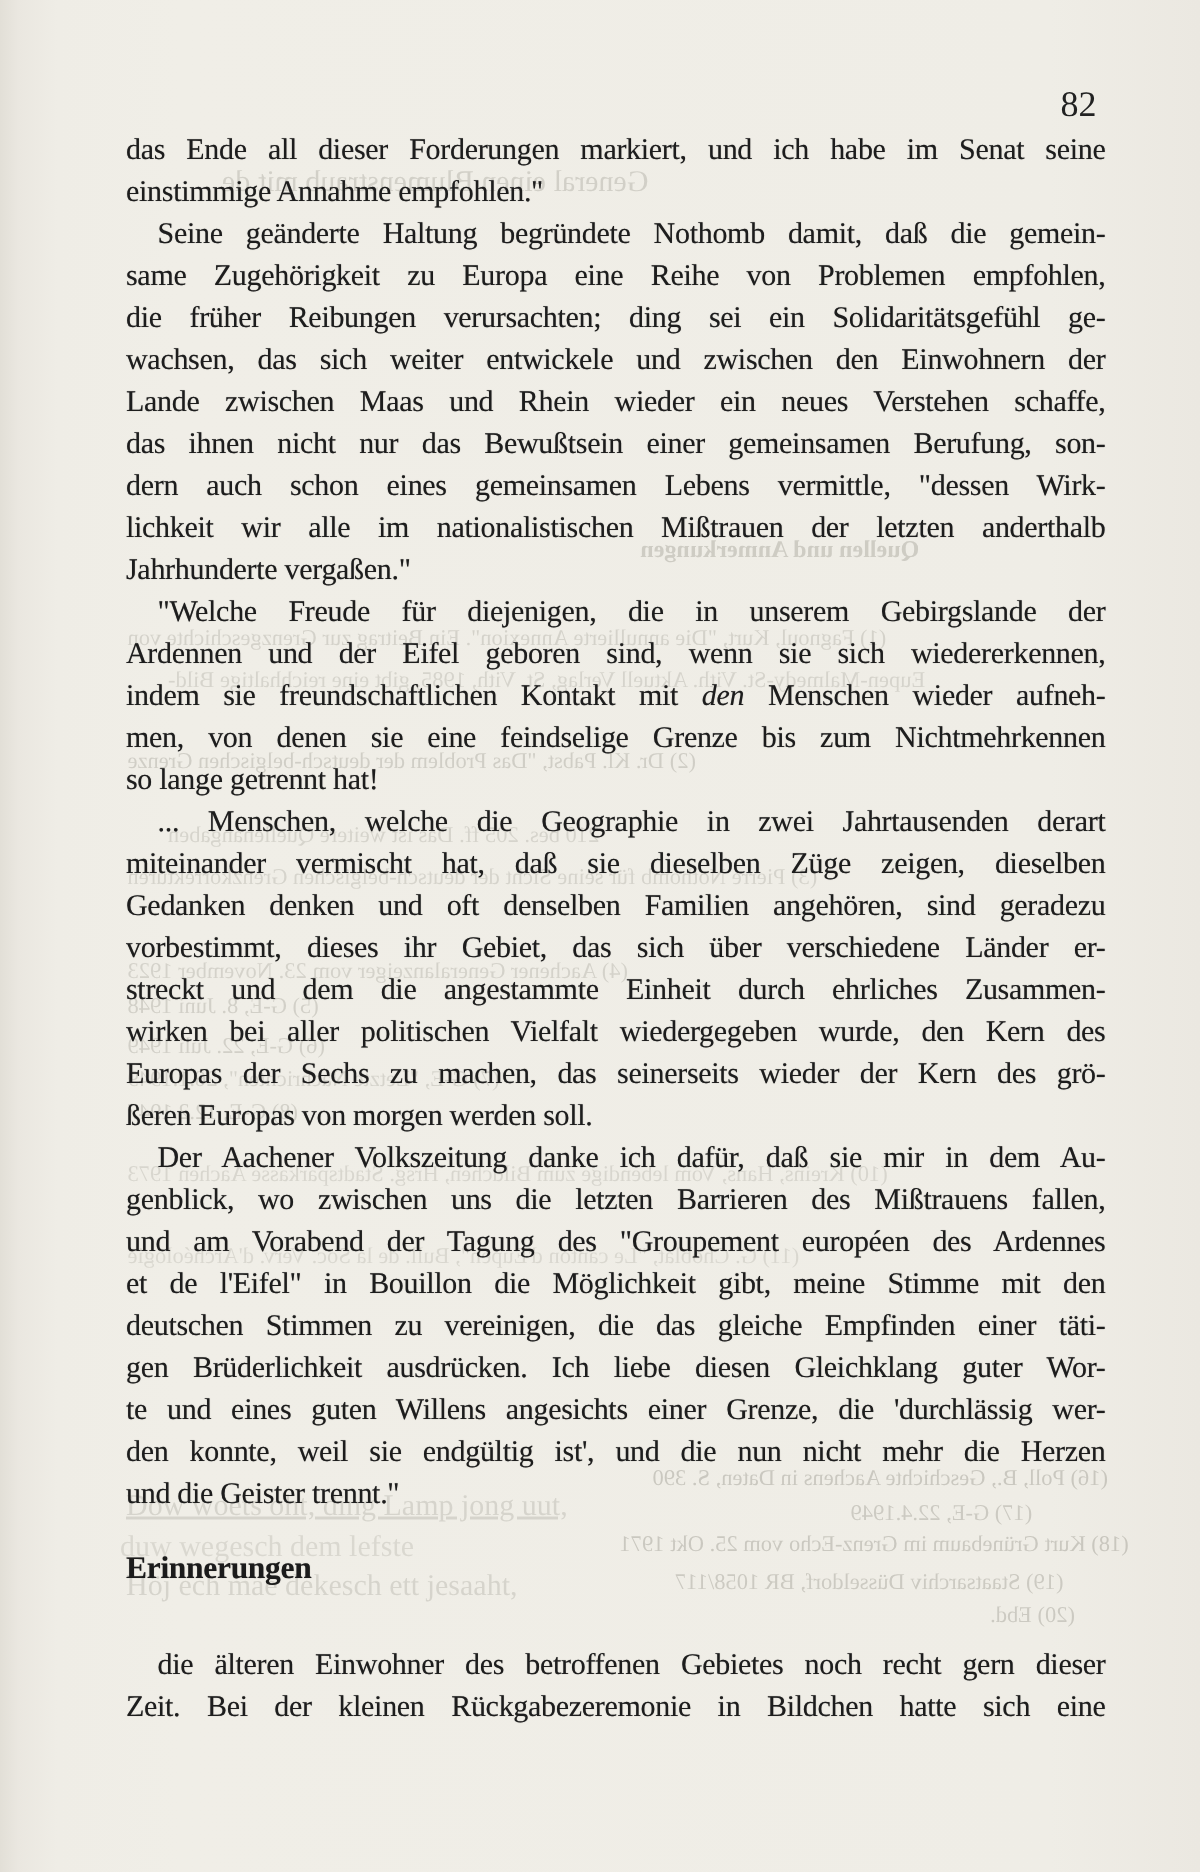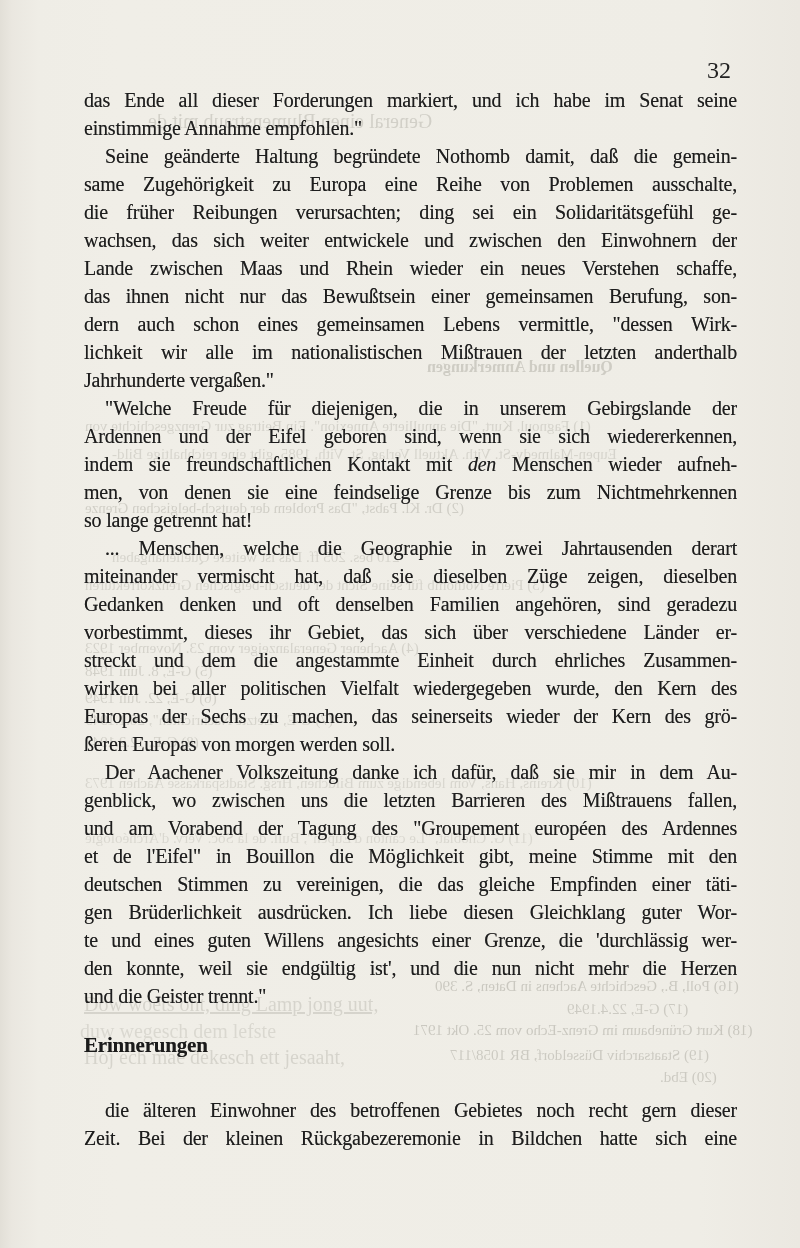--- a/index.html
+++ b/index.html
@@ -65,29 +65,29 @@
       <div class="ghost mirrored" style="left: 85px; top: 830px; font-size: 15px; opacity: 0.22;">(11) G. Choblat, "Le canton d'Eupen", Bull. de la Soc. Verv. d'Archéologie</div>
       <div class="ghost mirrored" style="left: 435px; top: 978px; font-size: 15px; opacity: 0.38;">(16) Poll, B., Geschichte Aachens in Daten, S. 390</div>
       <div class="ghost mirrored" style="left: 567px; top: 1001px; font-size: 15px; opacity: 0.36;">(17) G-E, 22.4.1949</div>
       <div class="ghost mirrored" style="left: 413px; top: 1022px; font-size: 15px; opacity: 0.38;">(18) Kurt Grünebaum im Grenz-Echo vom 25. Okt 1971</div>
       <div class="ghost mirrored" style="left: 450px; top: 1047px; font-size: 15px; opacity: 0.36;">(19) Staatsarchiv Düsseldorf, BR 1058/117</div>
       <div class="ghost mirrored" style="left: 660px; top: 1069px; font-size: 15px; opacity: 0.36;">(20) Ebd.</div>
       <div class="ghost" style="left: 84px; top: 993px; font-size: 20px; opacity: 0.26; text-decoration: underline;">Dow woets oht, ding Lamp jong uut,</div>
       <div class="ghost" style="left: 80px; top: 1020px; font-size: 20px; opacity: 0.22;">duw wegesch dem lefste</div>
       <div class="ghost" style="left: 84px; top: 1046px; font-size: 20px; opacity: 0.26;">Höj ech mäe dekesch ett jesaaht,</div>
     </div>
-  <div class="pagenum">32</div>
+  <div class="pagenum">82</div>
   <main class="body-text" id="body-text">
       <div class="para">
         <div class="line">das Ende all dieser Forderungen markiert, und ich habe im Senat seine</div>
         <div class="line last">einstimmige Annahme empfohlen."</div>
       </div>
       <div class="para indent">
         <div class="line">Seine geänderte Haltung begründete Nothomb damit, daß die gemein-</div>
-        <div class="line">same Zugehörigkeit zu Europa eine Reihe von Problemen ausschalte,</div>
+        <div class="line">same Zugehörigkeit zu Europa eine Reihe von Problemen empfohlen,</div>
         <div class="line">die früher Reibungen verursachten; ding sei ein Solidaritätsgefühl ge-</div>
         <div class="line">wachsen, das sich weiter entwickele und zwischen den Einwohnern der</div>
         <div class="line">Lande zwischen Maas und Rhein wieder ein neues Verstehen schaffe,</div>
         <div class="line">das ihnen nicht nur das Bewußtsein einer gemeinsamen Berufung, son-</div>
         <div class="line">dern auch schon eines gemeinsamen Lebens vermittle, "dessen Wirk-</div>
         <div class="line">lichkeit wir alle im nationalistischen Mißtrauen der letzten anderthalb</div>
         <div class="line last">Jahrhunderte vergaßen."</div>
       </div>
       <div class="para indent">
         <div class="line">"Welche Freude für diejenigen, die in unserem Gebirgslande der</div>

